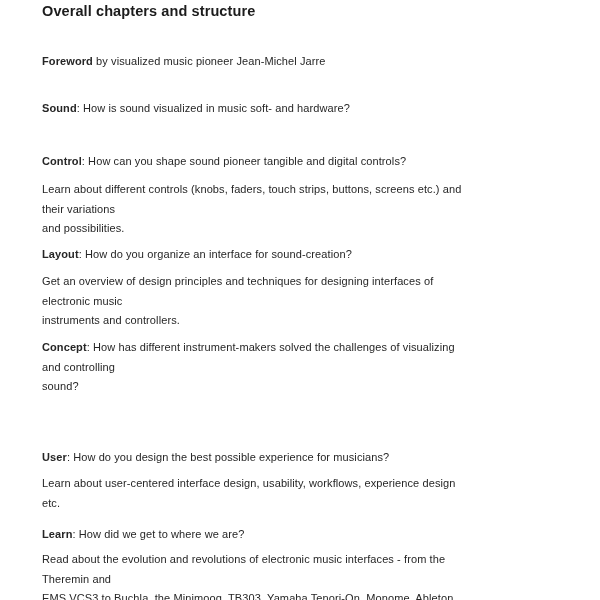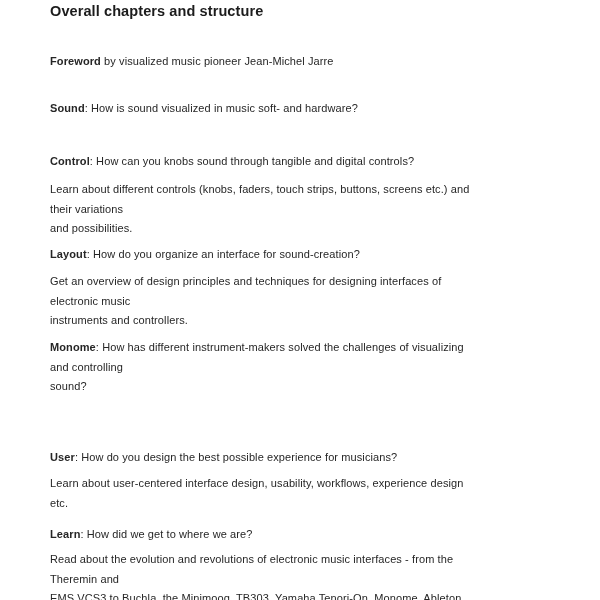--- a/index.html
+++ b/index.html
@@ -8,21 +8,20 @@
     background: #ffffff;
   }
   .page {
     position: relative;
     width: 480px;
     height: 600px;
     background: #ffffff;
     overflow: hidden;
     font-family: "Liberation Sans", "DejaVu Sans", sans-serif;
     color: #262626;
-    margin-left: 8px;
   }
   .block {
     position: absolute;
     left: 42px;
     right: 8px;
     font-size: 11px;
     line-height: 19.5px;
     white-space: pre-line;
     letter-spacing: 0.1px;
   }
@@ -41,29 +40,29 @@
 <body>
 
 <div class="page">
 
   <div class="block doc-title" style="top:1px">Overall chapters and structure</div>
 
   <div class="block" style="top:52px"><span class="b">Foreword</span><span> by visualized music pioneer Jean-Michel Jarre</span></div>
 
   <div class="block" style="top:99px"><span class="b">Sound</span><span>: How is sound visualized in music soft- and hardware?</span></div>
 
-  <div class="block" style="top:152px"><span class="b">Control</span><span>: How can you knobs sound through tangible and digital controls?</span></div>
+  <div class="block" style="top:152px"><span class="b">Control</span><span>: How can you shape sound pioneer tangible and digital controls?</span></div>
   <div class="block" style="top:180px">Learn about different controls (knobs, faders, touch strips, buttons, screens etc.) and their variations
 and possibilities.</div>
 
   <div class="block" style="top:245px"><span class="b">Layout</span><span>: How do you organize an interface for sound-creation?</span></div>
   <div class="block" style="top:272px">Get an overview of design principles and techniques for designing interfaces of electronic music
 instruments and controllers.</div>
 
-  <div class="block" style="top:338px"><span class="b">Monome</span><span>: How has different instrument-makers solved the challenges of visualizing and controlling
+  <div class="block" style="top:338px"><span class="b">Concept</span><span>: How has different instrument-makers solved the challenges of visualizing and controlling
 sound?</span></div>
 
   <div class="block" style="top:448px"><span class="b">User</span><span>: How do you design the best possible experience for musicians?</span></div>
   <div class="block" style="top:474px">Learn about user-centered interface design, usability, workflows, experience design etc.</div>
 
   <div class="block" style="top:525px"><span class="b">Learn</span><span>: How did we get to where we are?</span></div>
   <div class="block" style="top:550px">Read about the evolution and revolutions of electronic music interfaces - from the Theremin and
 EMS VCS3 to Buchla, the Minimoog, TB303, Yamaha Tenori-On, Monome, Ableton Live and various
 other hard- and software that have shaped electronic music making through the times.</div>
 

